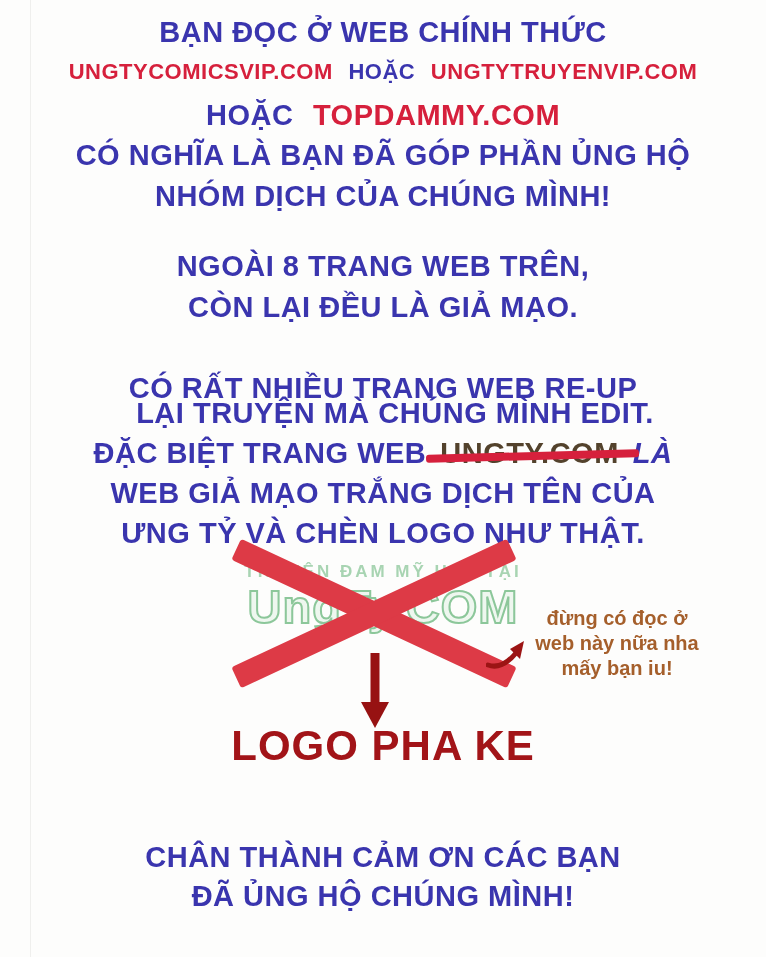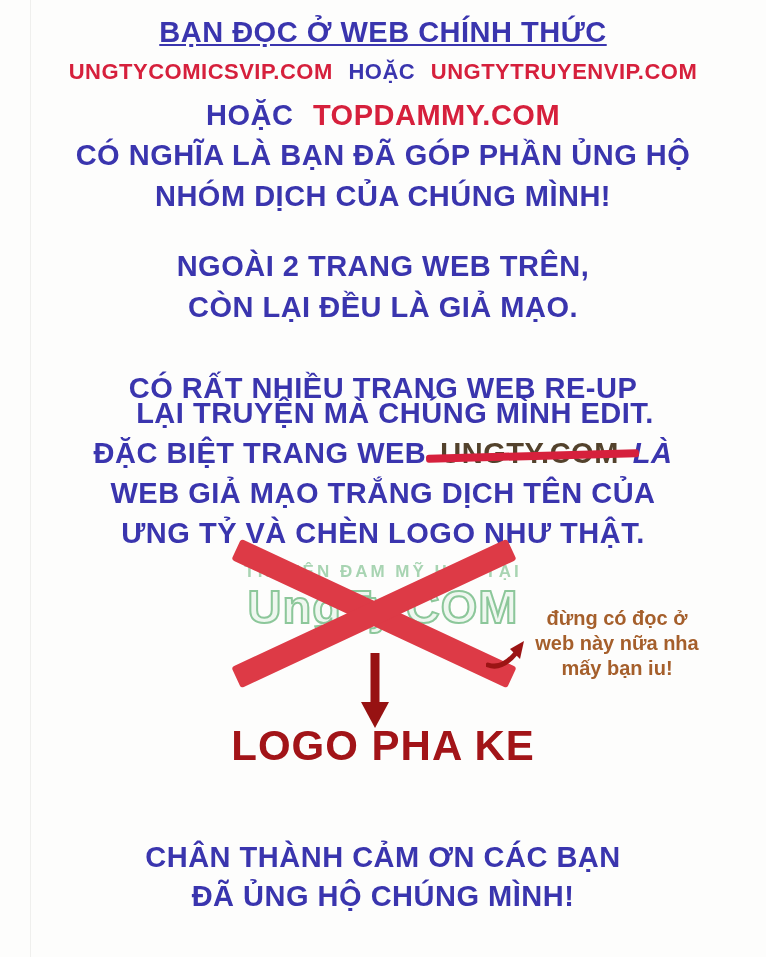--- a/index.html
+++ b/index.html
@@ -55,21 +55,21 @@
     position:absolute; left:522px; top:606px; width:190px; text-align:center;
     color:var(--brown); font-size:20px; line-height:25px;
   }
   .curved-arrow{position:absolute; left:486px; top:637px; color:var(--dark-red);}
   .down-arrow{position:absolute; left:357px; top:650px; color:#971212;}
   .caption{
     position:absolute; left:0; width:100%; text-align:center; top:722px;
     color:#a21418; font-size:42px; letter-spacing:1px; white-space:nowrap;
   }
   
-  .t1{top:16px;text-decoration:underline;} .t2{top:59px;} .t3{top:99px;} .t4{top:139px;} .t5{top:180px;}
+  .t1{top:16px;} .t2{top:59px;} .t3{top:99px;} .t4{top:139px;} .t5{top:180px;}
   .w1{top:250px;} .w2{top:291px;}
   .d1{top:356px;margin-top:16px;} .d2{top:397px;padding-left:12px;} .d3{top:437px;} .d4{top:477px;} .d5{top:517px;}
   .o1{top:841px;} .o2{top:880px;}
 </style>
 </head>
 <body>
 
 <div class="page">
   <div class="edge-line"></div>
 
@@ -79,21 +79,21 @@
     <span class="blue sep">HOẶC</span>
     <span class="red">UNGTYTRUYENVIP.COM</span>
   </div>
   <div class="line t3">
     <span class="blue sep2">HOẶC</span>
     <span class="red">TOPDAMMY.COM</span>
   </div>
   <div class="line blue t4">CÓ NGHĨA LÀ BẠN ĐÃ GÓP PHẦN ỦNG HỘ</div>
   <div class="line blue t5">NHÓM DỊCH CỦA CHÚNG MÌNH!</div>
 
-  <div class="line blue w1">NGOÀI 2 TRANG WEB TRÊN,</div>
+  <div class="line blue w1">NGOÀI 8 TRANG WEB TRÊN,</div>
   <div class="line blue w2">CÒN LẠI ĐỀU LÀ GIẢ MẠO.</div>
 
   <div class="line blue d1">CÓ RẤT NHIỀU TRANG WEB RE-UP</div>
   <div class="line blue d2">LẠI TRUYỆN MÀ CHÚNG MÌNH EDIT.</div>
   <div class="line blue d3">
     <span class="pad-r">ĐẶC BIỆT TRANG WEB</span><span class="strike-wrap">UNGTY.COM</span><span style="padding-left:10px;font-style:italic;">LÀ</span>
   </div>
   <div class="line blue d4">WEB GIẢ MẠO TRẮNG DỊCH TÊN CỦA</div>
   <div class="line blue d5">ƯNG TỶ VÀ CHÈN LOGO NHƯ THẬT.</div>
 

